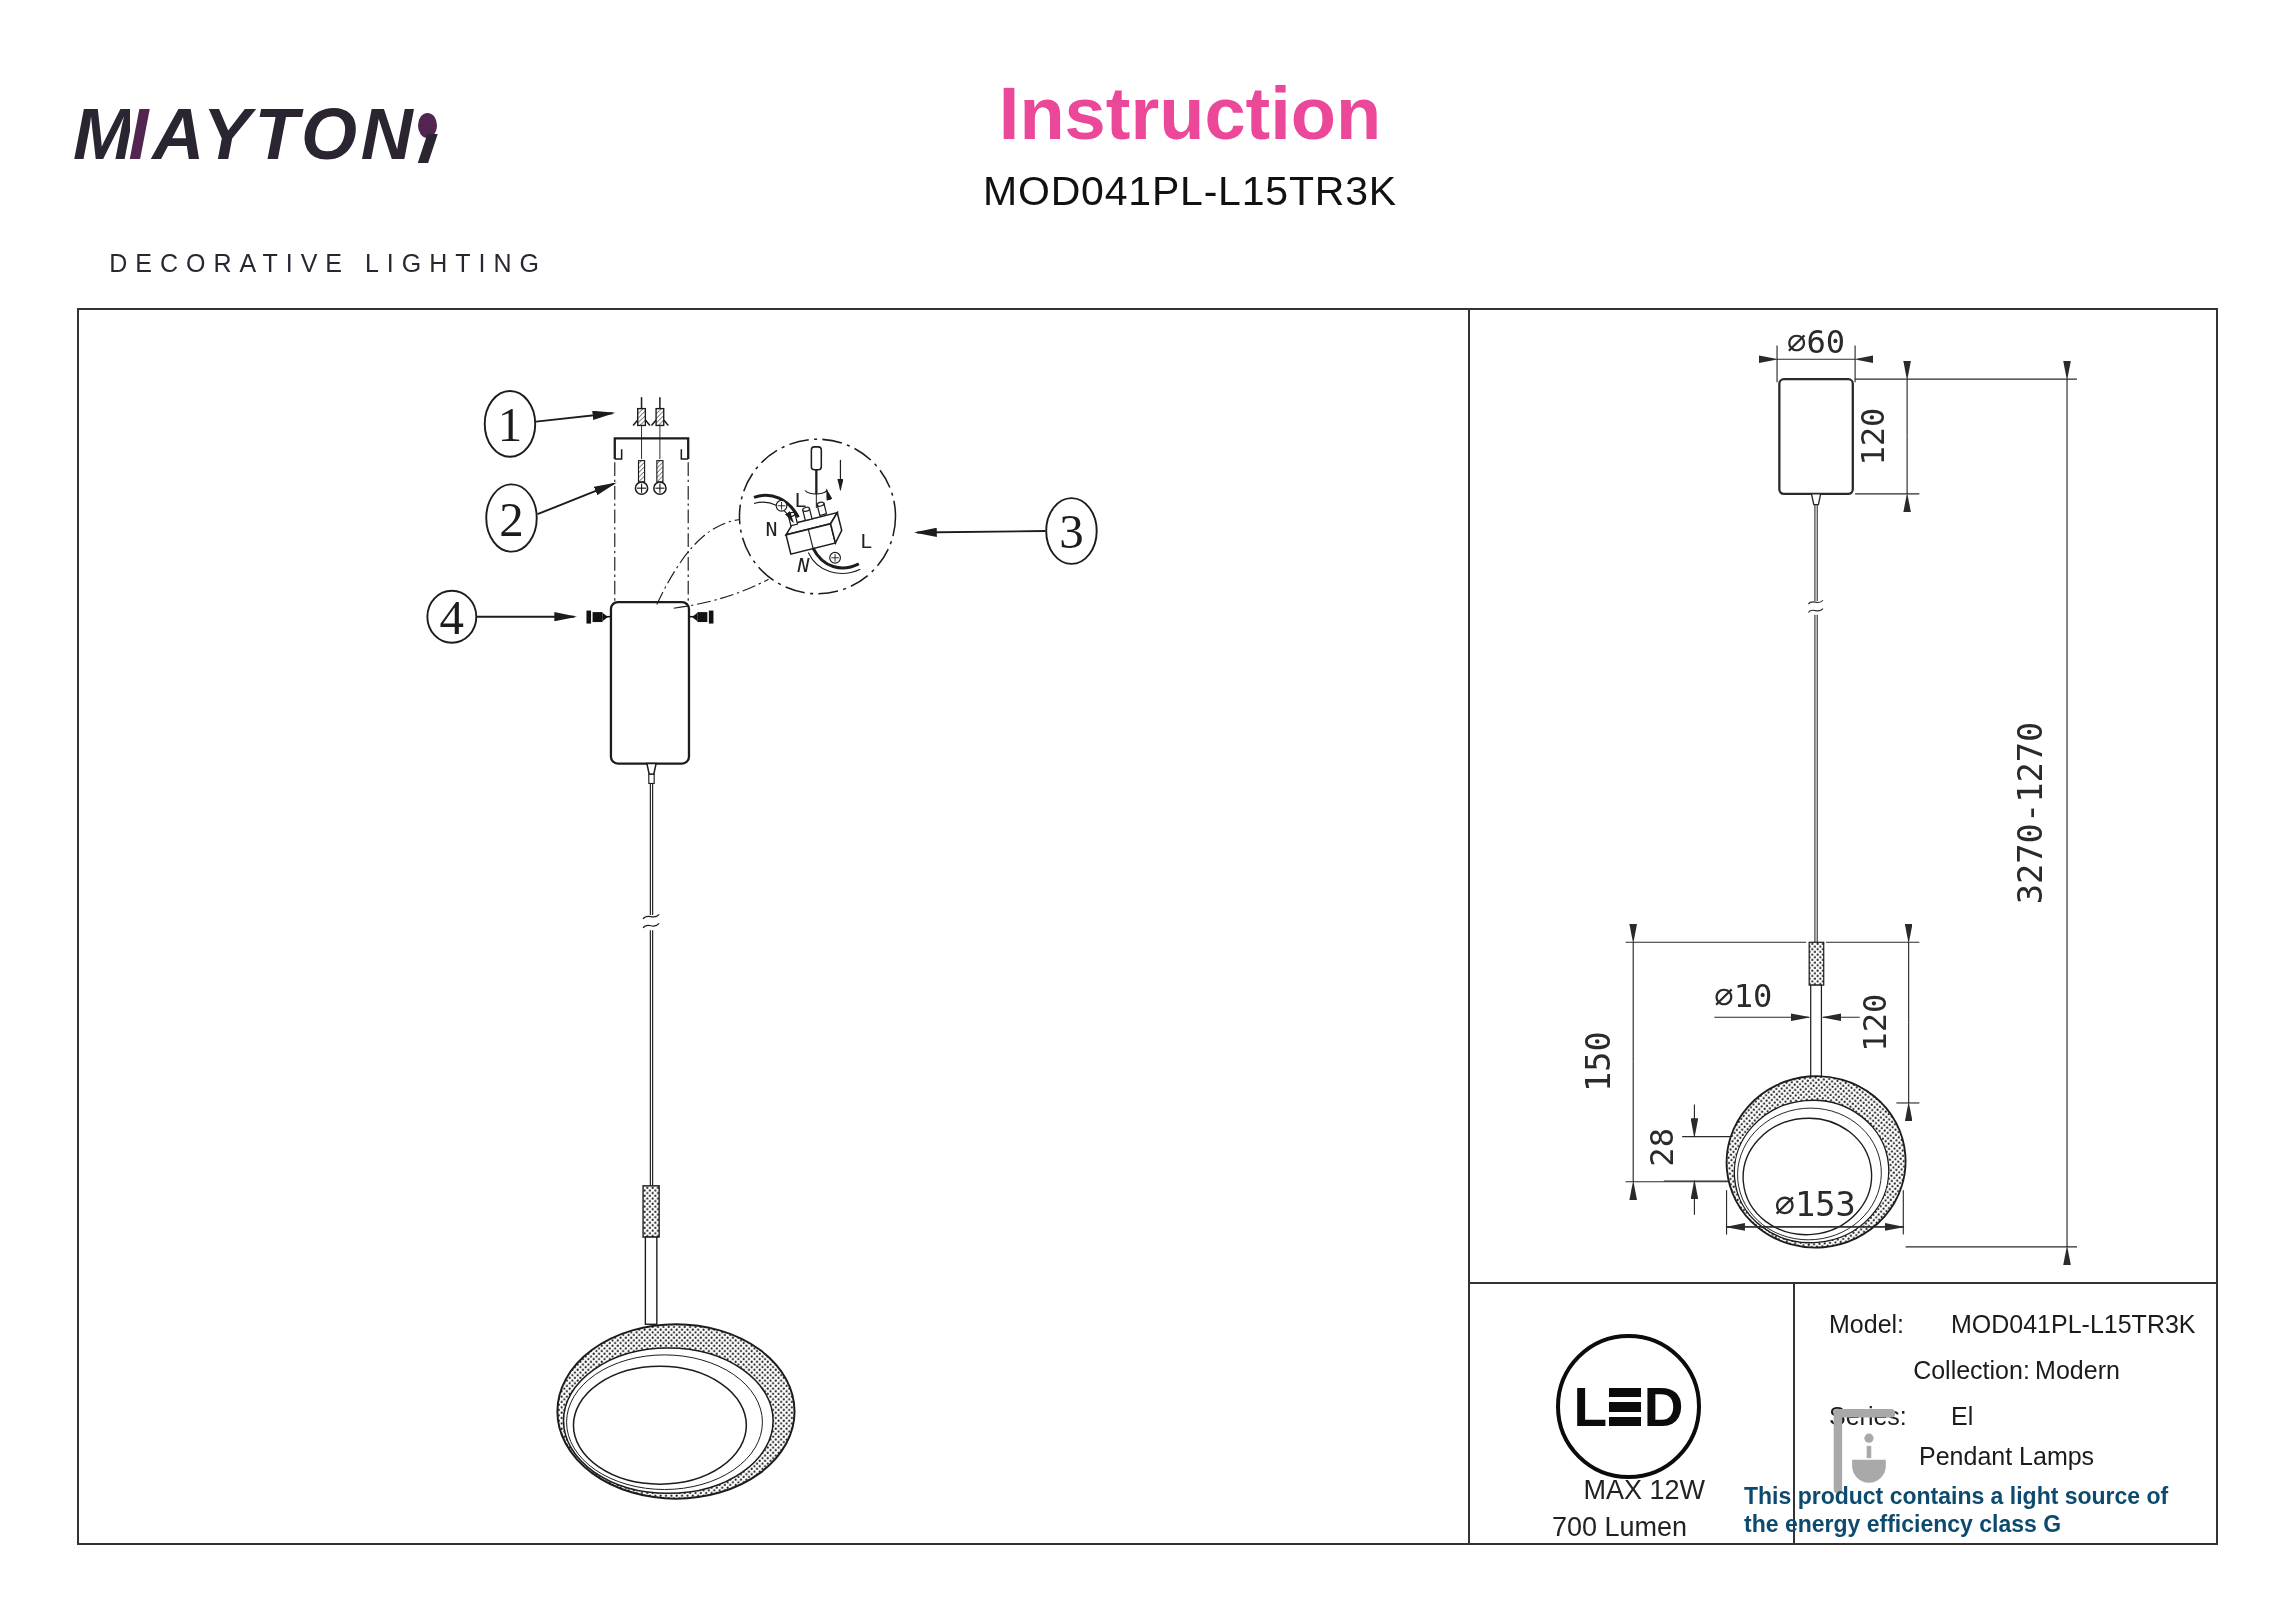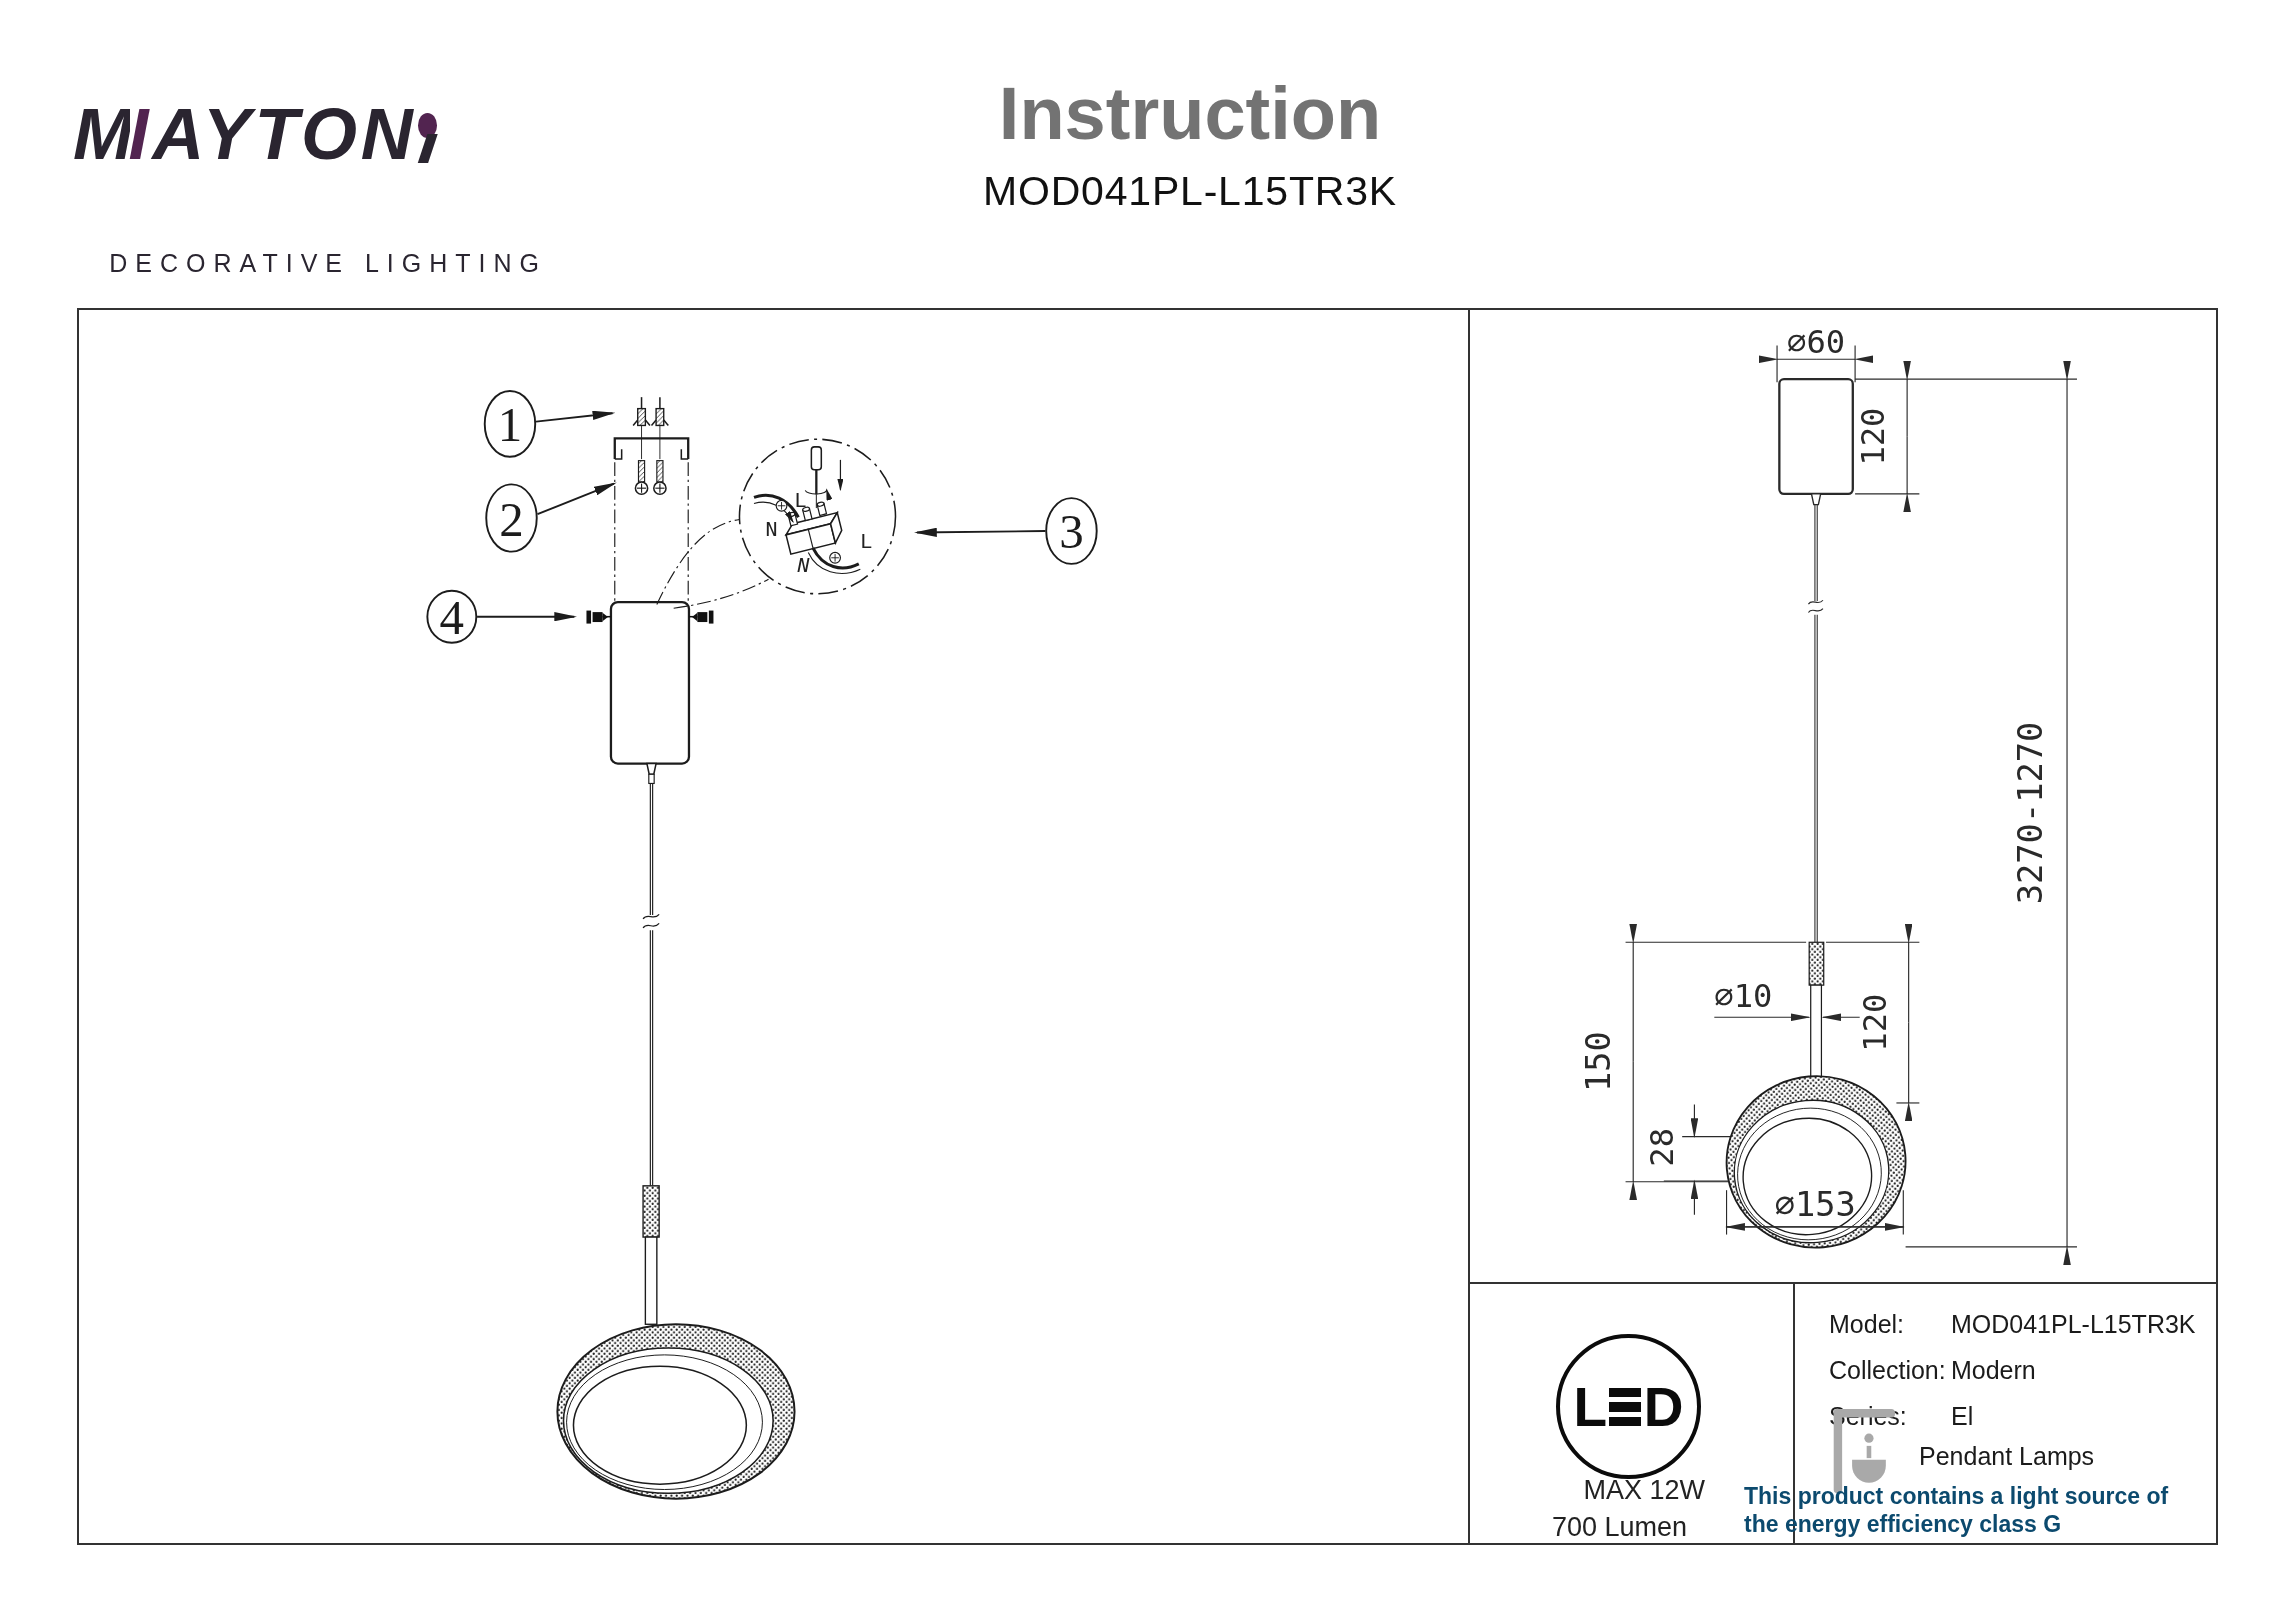--- a/index.html
+++ b/index.html
@@ -17,21 +17,21 @@
   .i-purple { color:#522450; display:inline-block; margin-left:-0.02em; }
   .logo-i { position:relative; display:inline-block; }
   .logo-i .stem { display:inline-block; transform:scaleY(0.60); transform-origin:bottom; }
   .logo-i .dot { position:absolute; left:1.5px; top:15.3px; width:19px; height:24.5px;
                  background:#522450; border-radius:50%; }
   .tagline { position:absolute; right:1748px; top:249px; font-size:25px;
              letter-spacing:8px; color:#2a2530; white-space:nowrap; }
 
   
   .hdr { left:880px; top:73px; width:620px; text-align:center; }
-  .hdr-title { font-size:74px; font-weight:bold; color:#737373; line-height:1.1; }
+  .hdr-title { font-size:74px; font-weight:bold; color:#ec4899; line-height:1.1; }
   .hdr-model { font-size:41px; color:#111; margin-top:13.8px; letter-spacing:0.8px; }
 
   
   .panel-left  { left:77px;  top:308px; width:1393px; height:1237px; border:2.3px solid #333; }
   .panel-right { left:1470px; top:308px; width:748px;  height:1237px; border:2.3px solid #333; border-left:none; }
   .footer-divider-h { left:1470px; top:1282px; width:748px; height:2.3px; background:#333; }
   .footer-divider-v { left:1793px; top:1282px; width:2.3px; height:262px; background:#333; }
 
   svg text { font-family:"DejaVu Sans Mono","Liberation Mono",monospace; fill:#2a2a2a; }
   svg .callout-num { font-family:"Liberation Serif",serif; fill:#1c1c1c; }
@@ -44,21 +44,21 @@
   .led-word { font-weight:bold; font-size:55px; color:#0b0b0b; display:flex; align-items:center; letter-spacing:0; }
   .e-bars { display:inline-block; width:32px; height:38px; margin:0 2.3px;
             background:linear-gradient(180deg,#0b0b0b 0 24%,transparent 24% 38%,#0b0b0b 38% 62%,transparent 62% 76%,#0b0b0b 76% 100%); }
   .led-max   { left:1552px; top:1475px; width:153px; text-align:right; font-size:27px; color:#222; }
   .led-lumen { left:1552px; top:1512px; width:153px; text-align:left; font-size:27px; color:#222; }
 
   
   .info-row { position:absolute; left:1821px; width:383px; font-size:25px; color:#1b1b1b; }
   .info-label { display:inline-block; width:115px;margin-left:8px; }
   .row-model      { top:1310px; }
-  .row-collection { top:1356px; }
+  .row-collection { top:1356px;text-align:center; }
   .row-series     { top:1402px; }
   .row-category   { top:1442px; left:1919px; width:321px; }
   .info-note { left:1744px; top:1483px; width:440px; font-size:23px; font-weight:bold;
                color:#0c4a6e; line-height:1.2; }
   .pendant-icon { left:1832px; top:1406px; width:77px; height:92px; }
 </style>
 </head>
 <body>
 
 <div class="abs logo">

